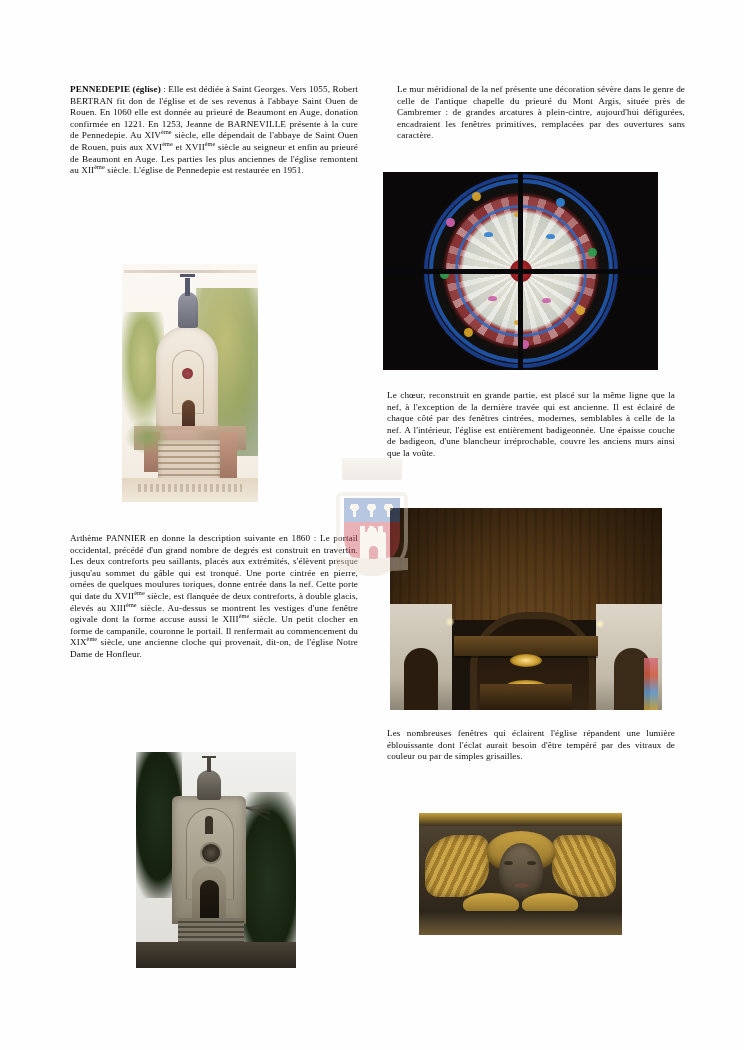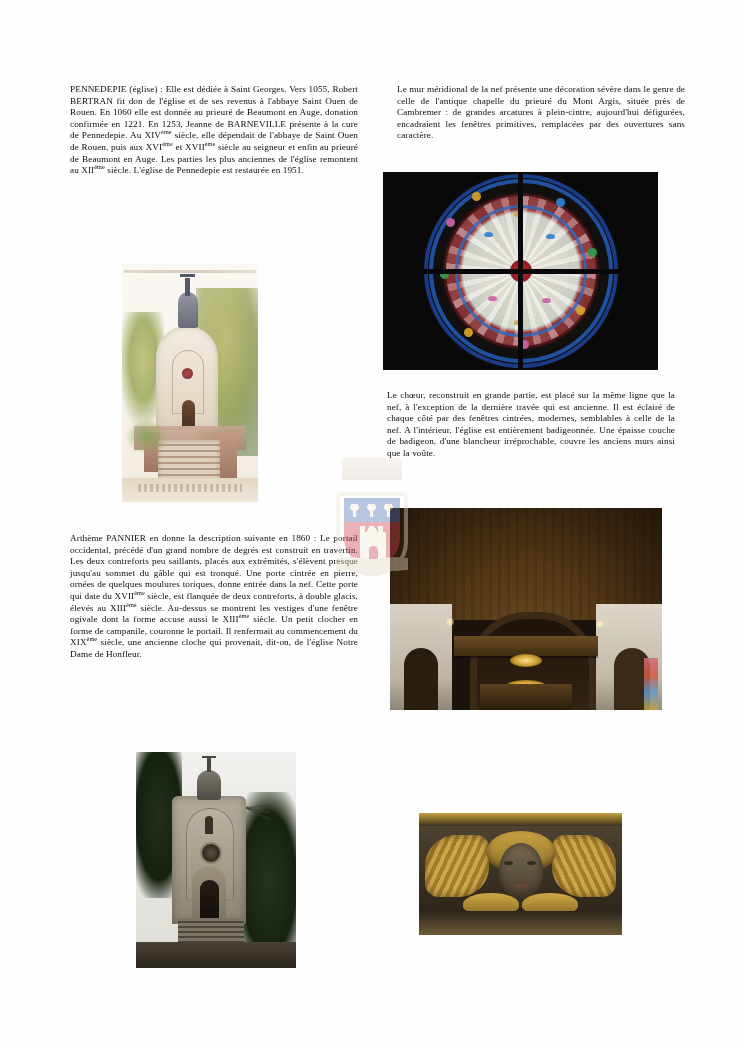--- a/index.html
+++ b/index.html
@@ -24,21 +24,21 @@
   
   .para {
     position: absolute;
     font-size: 9.2px;
     line-height: 11.6px;
     text-align: justify;
     text-justify: inter-word;
     color: #0d0d0d;
     letter-spacing: 0.01em;
   }
-  .para b { font-weight: normal; }
+  .para b { font-weight: bold; }
   sup { font-size: 6.2px; vertical-align: super; line-height: 0; }
 
   #p-intro   { left: 70px;  top: 84px;  width: 288px; }
   #p-pannier { left: 70px;  top: 533px; width: 288px; }
   #p-mur     { left: 397px; top: 84px;  width: 288px; }
   #p-choeur  { left: 387px; top: 390px; width: 288px; }
   #p-fen     { left: 387px; top: 728px; width: 288px; }
 
   
   .fig { position: absolute; overflow: hidden; }
@@ -465,20 +465,21 @@
   <div class="para" id="p-intro">
     <b>PENNEDEPIE (église)</b><span> : Elle est dédiée à Saint Georges. Vers 1055, Robert BERTRAN fit don de l'église et de ses revenus à l'abbaye Saint Ouen de Rouen. En 1060 elle est donnée au prieuré de Beaumont en Auge, donation confirmée en 1221. En 1253, Jeanne de BARNEVILLE présente à la cure de Pennedepie. Au XIV</span><sup>ème</sup><span> siècle, elle dépendait de l'abbaye de Saint Ouen de Rouen, puis aux XVI</span><sup>ème</sup><span> et XVII</span><sup>ème</sup><span> siècle au seigneur et enfin au prieuré de Beaumont en Auge. Les parties les plus anciennes de l'église remontent au XII</span><sup>ème</sup><span> siècle.   L'église de Pennedepie est restaurée en 1951.</span>
   </div>
 
   <div class="para" id="p-pannier">
     <span>Arthème PANNIER en donne la description suivante en 1860 : Le portail occidental, précédé d'un grand nombre de degrés est construit en travertin. Les deux contreforts peu saillants, placés aux extrémités, s'élèvent presque jusqu'au sommet du gâble qui est tronqué. Une porte cintrée en pierre, ornées de quelques moulures toriques, donne entrée dans la nef. Cette porte qui date du XVII</span><sup>ème</sup><span> siècle, est flanquée de deux contreforts, à double glacis, élevés au XIII</span><sup>ème</sup><span> siècle. Au-dessus se montrent les vestiges d'une fenêtre ogivale dont la forme accuse aussi le XIII</span><sup>ème</sup><span> siècle. Un petit clocher en forme de campanile, couronne le portail. Il renfermait au commencement du XIX</span><sup>ème</sup><span> siècle, une ancienne cloche qui provenait, dit-on, de l'église Notre Dame de Honfleur.</span>
   </div>
 
   <div class="para" id="p-mur">Le mur méridional de la nef présente une décoration sévère dans le genre de celle de l'antique chapelle du prieuré du Mont Argis, située près de Cambremer : de grandes arcatures à plein-cintre, aujourd'hui défigurées, encadraient les fenêtres primitives, remplacées par des ouvertures sans caractère.</div>
   <div class="para" id="p-choeur">Le chœur, reconstruit en grande partie, est placé sur la même ligne que la nef, à l'exception de la dernière travée qui est ancienne. Il est éclairé de chaque côté par des fenêtres cintrées, modernes, semblables à celle de la nef. A l'intérieur, l'église est entièrement badigeonnée. Une épaisse couche de badigeon, d'une blancheur irréprochable, couvre les anciens murs ainsi que la voûte.</div>
+  <div class="para" id="p-fen">Les nombreuses fenêtres qui éclairent l'église répandent une lumière éblouissante dont l'éclat aurait besoin d'être tempéré par des vitraux de couleur ou par de simples grisailles.</div>
 
   <div class="fig" id="fig-watercolor">
     <div class="wc-sky"></div>
     <div class="wc-band"></div>
     <div class="wc-treeL"></div>
     <div class="wc-treeR"></div>
     <div class="wc-body"></div>
     <div class="wc-gable"></div>
     <div class="wc-rose"></div>
     <div class="wc-door"></div>

